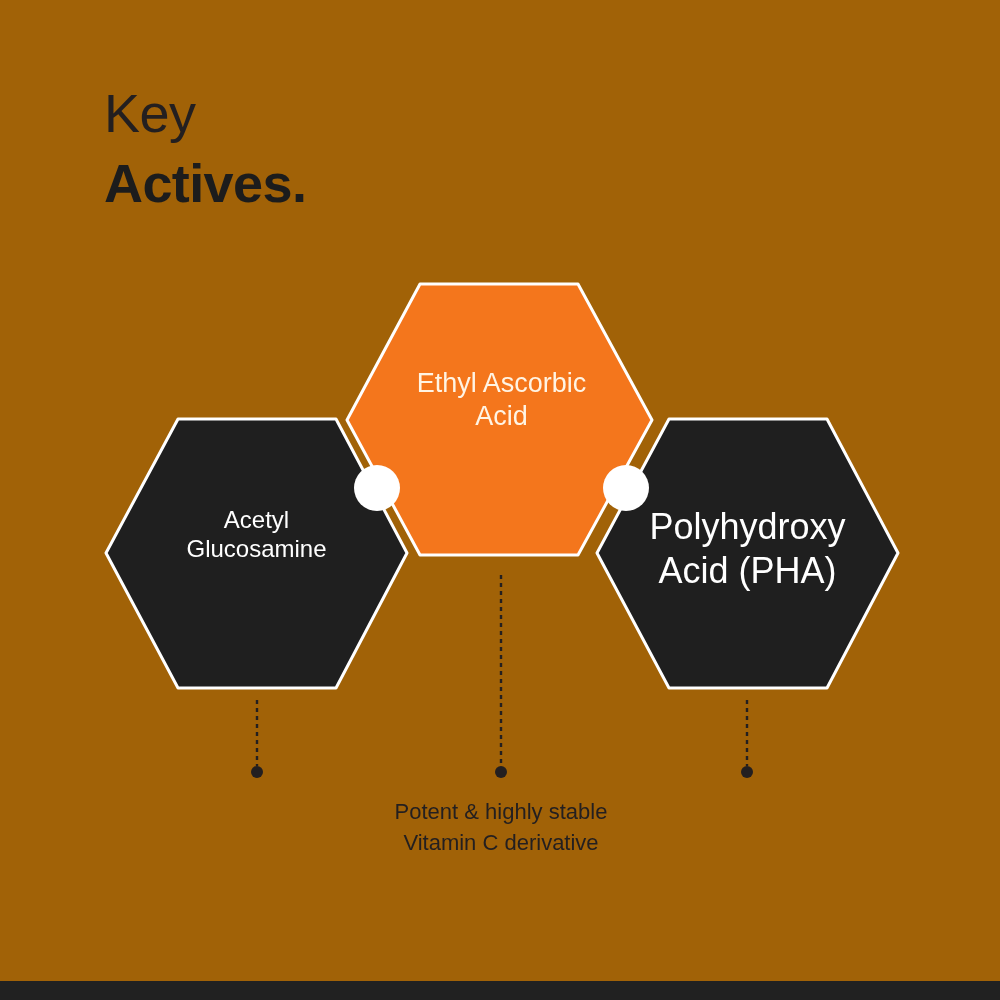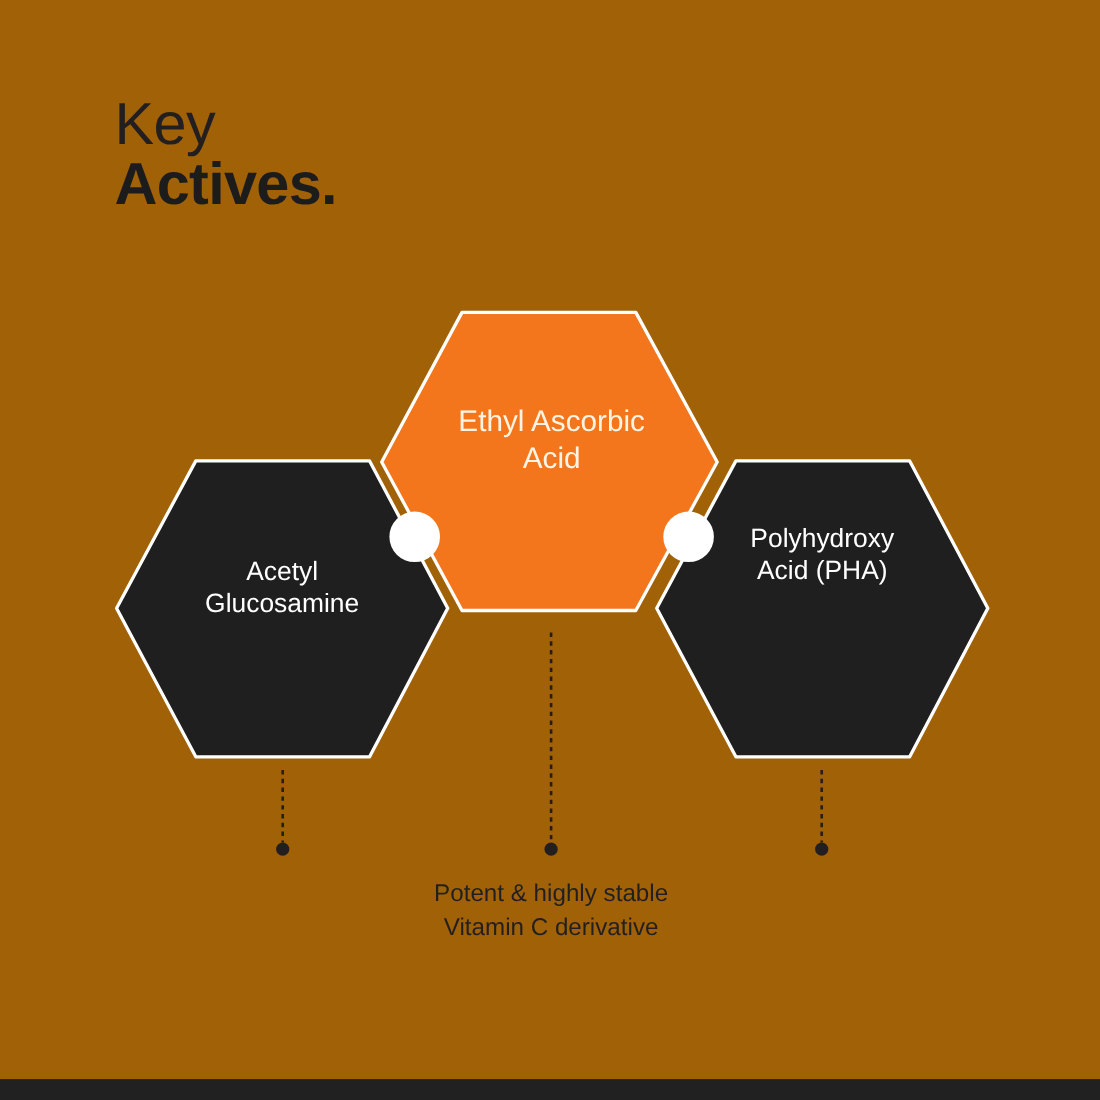--- a/index.html
+++ b/index.html
@@ -33,21 +33,21 @@
   }
   .heading-line1 {
     display: block;
     font-size: 54px;
     font-weight: 300;
     letter-spacing: -0.5px;
     color: #231F20;
   }
   .heading-line2 {
     display: block;
-    margin-top: 0;
+    margin-top: 16px;
     font-size: 54px;
     font-weight: 700;
     letter-spacing: -0.6px;
     color: #1c1c1c;
   }
 
   
   .hex-stage {
     position: absolute;
     left: 0;
@@ -69,23 +69,23 @@
   .hex-label-left {
     left: 106px;
     top: 505px;
     width: 301px;
     font-size: 24px;
     font-weight: 400;
     color: #ffffff;
   }
   .hex-label-right {
     left: 597px;
-    top: 475px;
+    top: 505px;
     width: 301px;
-    font-size: 24px;
+    font-size: 36px;
     font-weight: 400;
     color: #ffffff;
     text-align: center;
   }
 
   .hex-label-center {
     left: 351px;
     top: 340px;
     width: 301px;
   }

